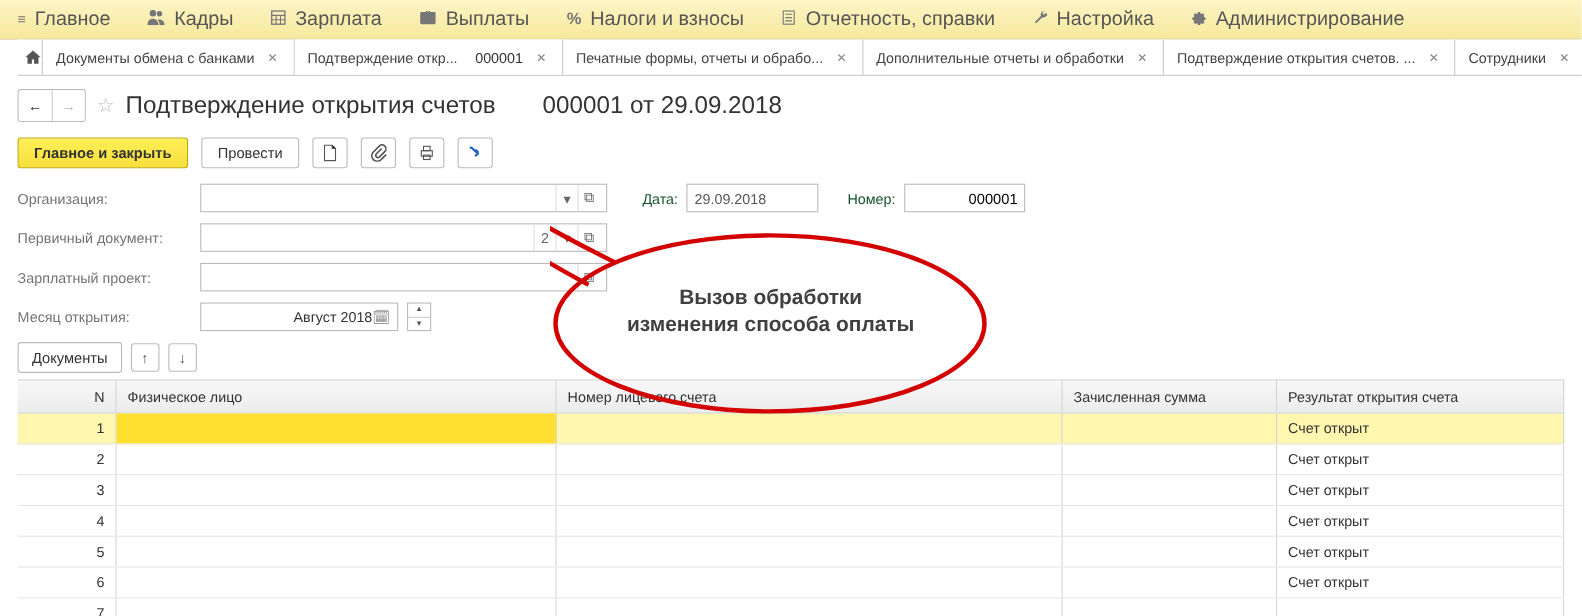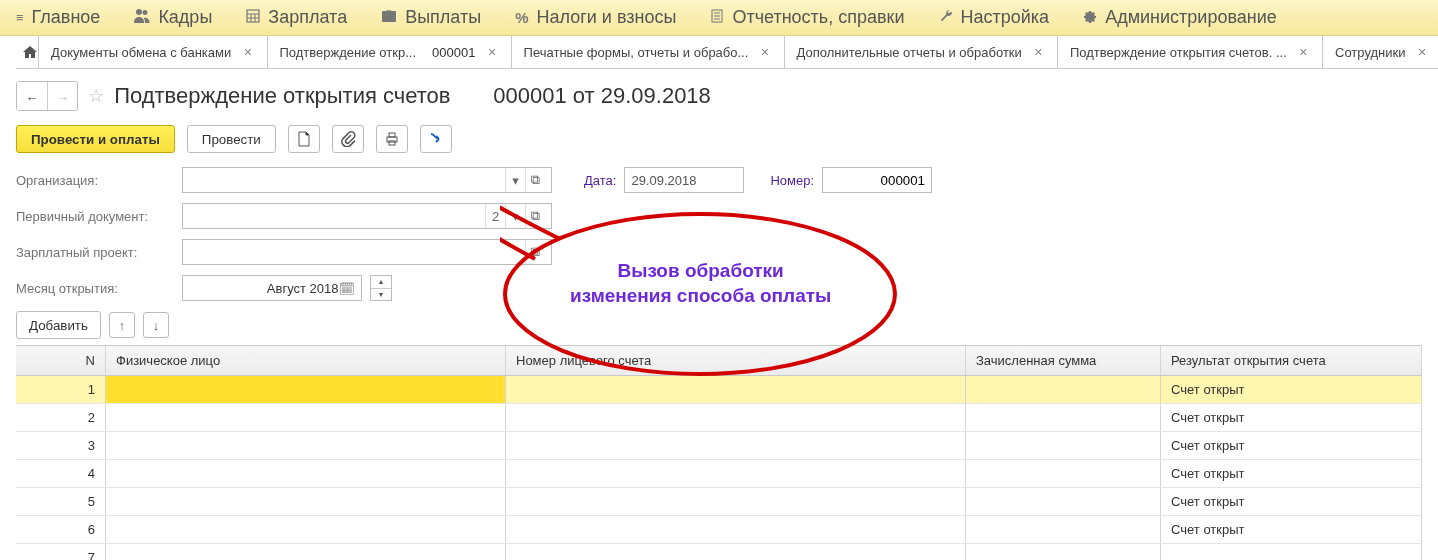--- a/index.html
+++ b/index.html
@@ -34,21 +34,21 @@
   .action-row { display: flex; align-items: center; gap: 12px; margin-bottom: 14px; }
   .btn { height: 28px; padding: 0 14px; border: 1px solid #bfa800; background: linear-gradient(#fff056,#f8df3c); border-radius: 3px; font-weight: bold; color: #333; cursor: pointer; display:flex; align-items:center; }
   .btn-white { background: #fff; border: 1px solid #bbb; font-weight: normal; }
   .icon-btn { width: 32px; height: 28px; border: 1px solid #bbb; border-radius: 3px; background: #fff; display:flex; align-items:center; justify-content:center; color: #555; cursor:pointer; }
 
   
   .form-row { display: flex; align-items: center; gap: 8px; margin-bottom: 10px; }
   .lbl { min-width: 158px; color: #737373; }
   .field { height: 26px; border: 1px solid #bbb; background: #fff; padding: 0 6px; color: #555; display:flex; align-items:center; }
   .field-end-btn { width: 20px; height: 24px; border-left: 1px solid #ddd; display:flex; align-items:center; justify-content:center; color:#666; }
-  .small-label { color:#4c1d95; }
+  .small-label { color:#14532d; }
   .num-input{ height:26px; border:1px solid #bbb; padding:0 6px; width:110px; }
 
   
   .month-input { width: 180px; height: 26px; border:1px solid #bbb; display:flex; align-items:center; padding:0 6px; justify-content:flex-end; }
   .spin { width: 22px; height: 26px; border:1px solid #bbb; display:flex; flex-direction:column; }
   .spin div { flex:1; display:flex; align-items:center; justify-content:center; font-size:7px; color:#555; }
   .spin div + div { border-top:1px solid #ccc; }
 
   
   .add-row { display:flex; align-items:center; gap:8px; margin: 6px 0; }
@@ -62,21 +62,21 @@
   .col-acc { width: 460px; }
   .col-sum { width: 195px; }
   .col-res { flex:1; }
   .tr { display:flex; border-bottom:1px solid #e5e5e5; height: 28px; }
   .tr-sel { background: #fff6b0; }
   .sel-cell { background: #ffe030; }
 
   
   .callout { position:absolute; left: 500px; top: 130px; pointer-events:none; }
   .callout svg { display:block; }
-  .callout-text { position:absolute; left: 70px; top: 60px; text-align:center; color:#6d28d9; font-weight:bold; font-size: 19px; line-height: 1.3; white-space:nowrap; }
+  .callout-text { position:absolute; left: 70px; top: 60px; text-align:center; color:#404040; font-weight:bold; font-size: 19px; line-height: 1.3; white-space:nowrap; }
 </style>
 </head>
 <body>
 
 <div class="menu-bar">
   <div class="menu-item">
     <span class="mico">≡</span>
     <span class="menu-item-label">Главное</span>
   </div>
   <div class="menu-item">
@@ -194,21 +194,21 @@
     </div>
     <span class="star-icon">☆</span>
     <h1 class="page-title">
       <span>Подтверждение открытия счетов</span>
       &nbsp;&nbsp;&nbsp;&nbsp;&nbsp;
       <span>000001 от 29.09.2018</span>
     </h1>
   </div>
 
   <div class="action-row">
-    <button class="btn">Провести и оплаты</button>
+    <button class="btn">Главное и закрыть</button>
     <button class="btn btn-white">Провести</button>
     <div class="icon-btn">
       <svg width="16" height="16" viewBox="0 0 16 16">
           <path fill="none" stroke="#555" d="M3 1h7l3 3v11H3z"></path>
           <path stroke="#555" d="M10 1v3h3"></path>
         </svg>
     </div>
     <div class="icon-btn">
       <svg width="16" height="16" viewBox="0 0 16 16">
           <path fill="none" stroke="#555" stroke-width="1.5" d="M11 4l-5 5a2 2 0 002.8 2.8l5-5a3.5 3.5 0 00-5-5L3 7.6a5 5 0 007 7l5-5"></path>
@@ -273,21 +273,21 @@
       <span>Август 2018</span>
       <span style="color:#777">🗓</span>
     </div>
     <div class="spin">
       <div>▲</div>
       <div>▼</div>
     </div>
   </div>
 
   <div class="add-row">
-    <button class="btn btn-white" style="padding:0 12px">Добавить</button>
+    <button class="btn btn-white" style="padding:0 12px">Документы</button>
     <div class="icon-btn" style="width:26px;height:26px">↑</div>
     <div class="icon-btn" style="width:26px;height:26px">↓</div>
   </div>
 
   <div class="table">
     <div class="thead">
       <div class="th col-n">N</div>
       <div class="th col-p">Физическое лицо</div>
       <div class="th col-acc">Номер лицевого счета</div>
       <div class="th col-sum">Зачисленная сумма</div>

